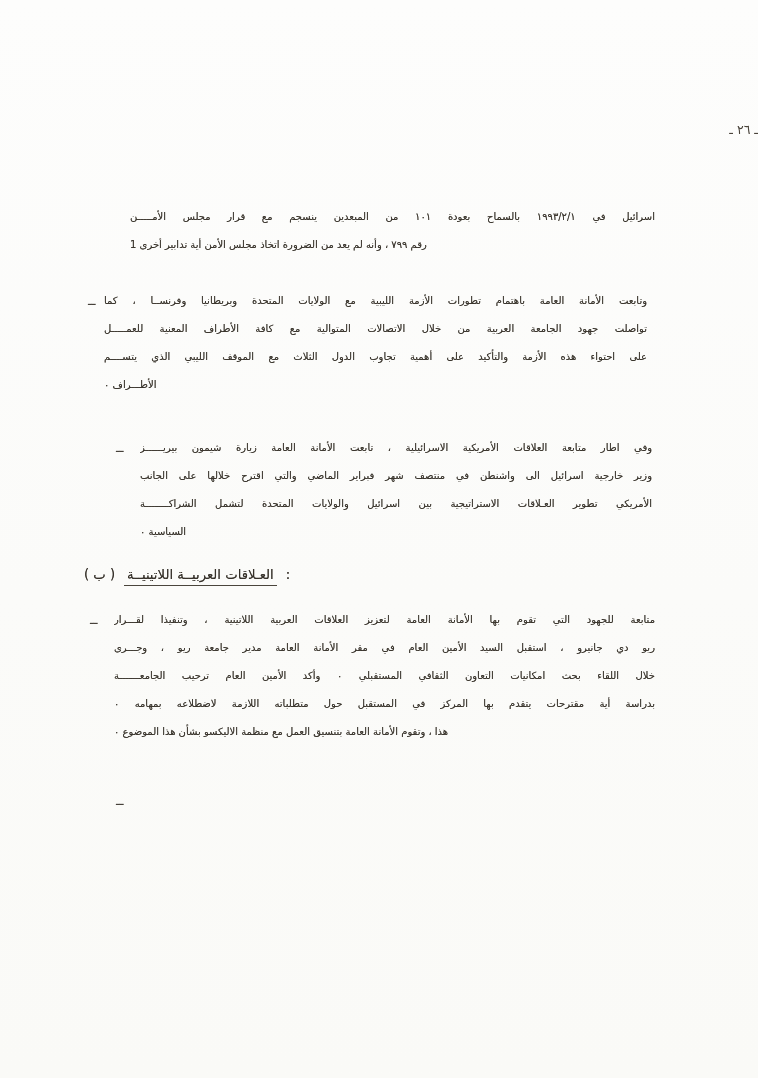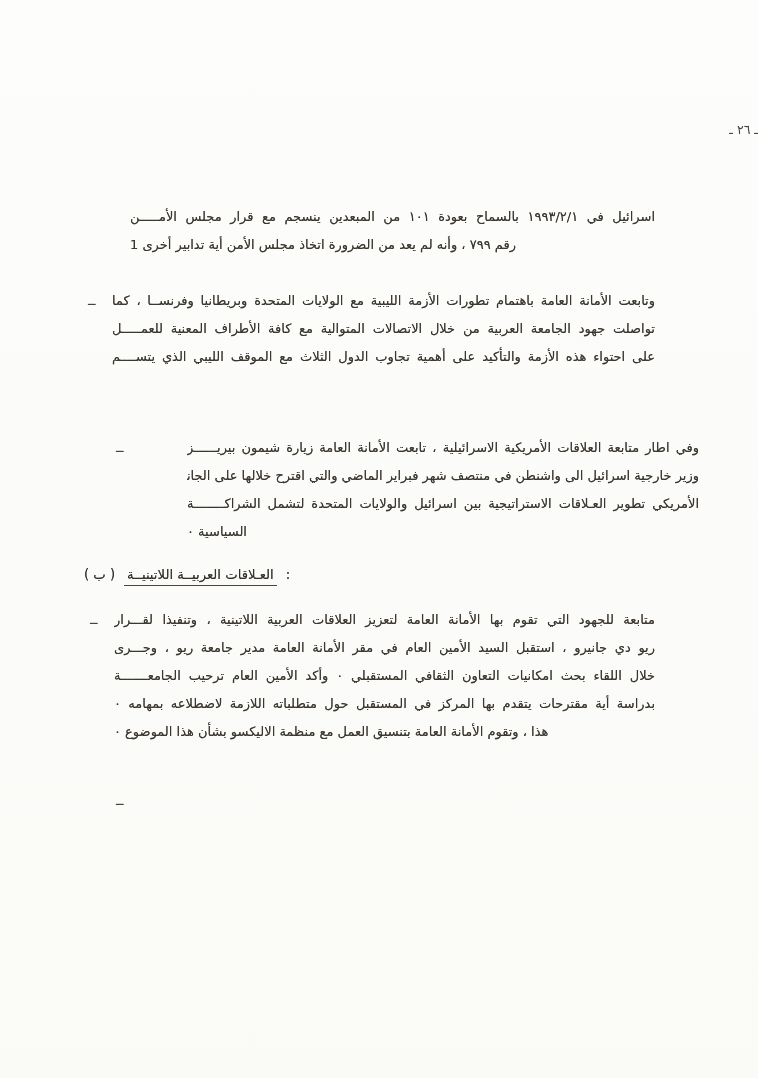--- a/index.html
+++ b/index.html
@@ -31,21 +31,21 @@
   .para {
     position: absolute;
   }
   .line {
     direction: rtl;
     white-space: nowrap;
     text-align: justify;
     text-align-last: justify;
     height: 28px;
     line-height: 28px;
-    font-size: 13px;
+    font-size: 10px;
     overflow: hidden;
     color: #3b362e;
     text-shadow: 0 0 0.5px rgba(59, 54, 46, 0.65);
   }
   .line--end {
     text-align-last: left;
   }
   .bullet {
     position: absolute;
     height: 28px;
@@ -75,28 +75,29 @@
 <div class="page">
 
   <div class="page-number">ـ ٢٦ ـ</div>
 
   <div class="para" style="top:203px; left:130px; width:525px;">
     <div class="line">اسرائيل في ١٩٩٣/٢/١ بالسماح بعودة ١٠١ من المبعدين ينسجم مع قرار مجلس الأمـــــن</div>
     <div class="line line--end">رقم ٧٩٩ ، وأنه لم يعد من الضرورة اتخاذ مجلس الأمن أية تدابير أخرى 1</div>
   </div>
 
   <div class="bullet" style="top:287px; left:88px;">ــ</div>
-  <div class="para" style="top:287px; left:112px; width:543px;">
+  <div class="para" style="top:287px; left:104px; width:543px;">
     <div class="line">وتابعت الأمانة العامة باهتمام تطورات الأزمة الليبية مع الولايات المتحدة وبريطانيا وفرنســا ، كما</div>
     <div class="line">تواصلت جهود الجامعة العربية من خلال الاتصالات المتوالية مع كافة الأطراف المعنية للعمـــــل</div>
     <div class="line">على احتواء هذه الأزمة والتأكيد على أهمية تجاوب الدول الثلاث مع الموقف الليبي الذي يتســــم</div>
+    <div class="line line--end">الأطـــراف ٠</div>
   </div>
 
   <div class="bullet" style="top:434px; left:116px;">ــ</div>
-  <div class="para" style="top:434px; left:140px; width:512px;margin-left:47px;">
+  <div class="para" style="top:434px; left:140px; width:512px;">
     <div class="line">وفي اطار متابعة العلاقات الأمريكية الاسرائيلية ، تابعت الأمانة العامة زيارة شيمون بيريــــــز</div>
     <div class="line">وزير خارجية اسرائيل الى واشنطن في منتصف شهر فبراير الماضي والتي اقترح خلالها على الجانب</div>
     <div class="line">الأمريكي تطوير العـلاقات الاستراتيجية بين اسرائيل والولايات المتحدة لتشمل الشراكــــــــة</div>
     <div class="line line--end">السياسية ٠</div>
   </div>
 
   <div class="heading" style="top:567px; left:84px;">
     <span class="h-marker">( ب )</span>
     <span class="h-title">العـلاقات العربيــة اللاتينيــة</span>
     <span class="h-colon">:</span>

